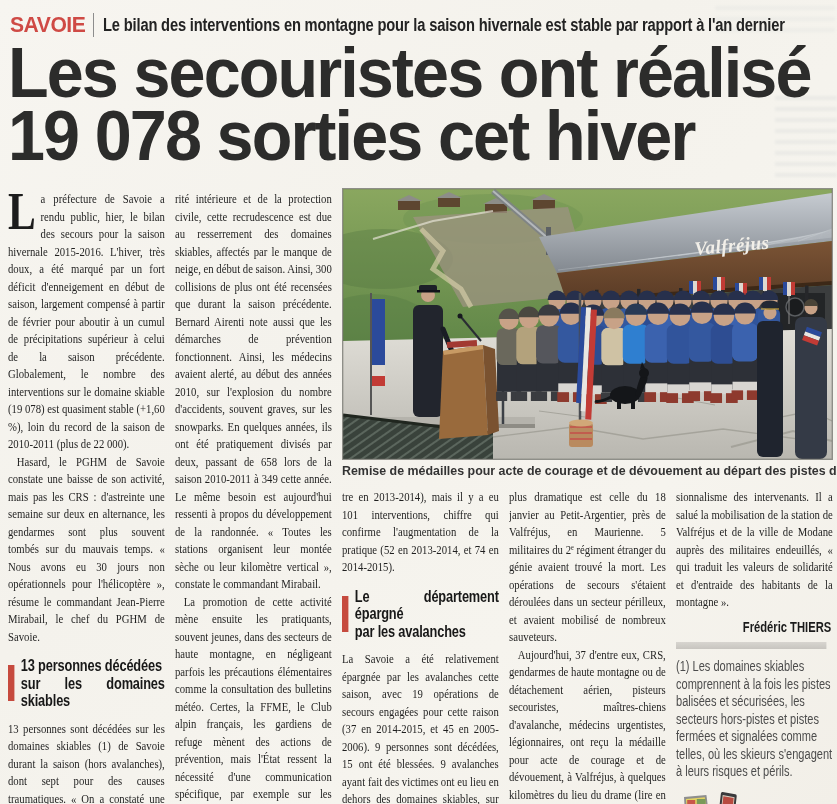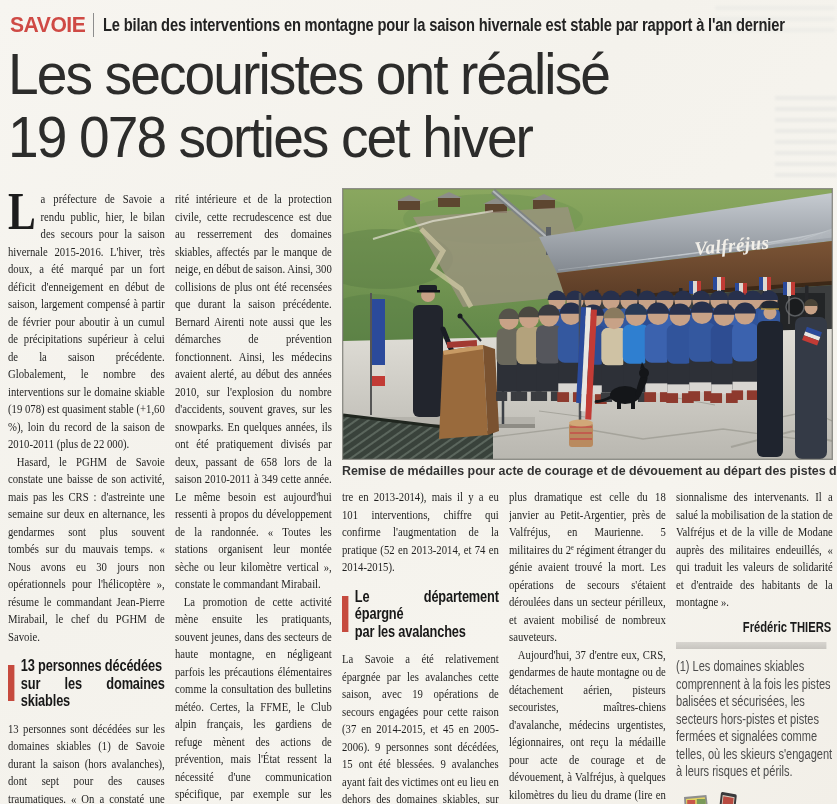--- a/index.html
+++ b/index.html
@@ -16,22 +16,22 @@
     font-family:"Liberation Sans","DejaVu Sans",sans-serif;font-weight:700;
     font-size:22px;color:#cf4a45;letter-spacing:-.5px;transform:scaleX(.96);transform-origin:left center;
   }
   .kicker-divider{width:1px;height:24px;background:#8d8d8d;margin:0 9px 0 4px;flex:0 0 auto;}
   .kicker-text{
     font-family:"Liberation Sans","DejaVu Sans",sans-serif;font-weight:700;font-size:17.5px;color:#232323;
     display:inline-block;transform:scaleX(.84);transform-origin:left center;letter-spacing:-.2px;
   }
   .headline{
     position:absolute;top:42px;left:8px;width:829px;
-    font-family:"Liberation Sans","DejaVu Sans",sans-serif;font-weight:400;color:#2c2c2b;
-    font-size:58px;line-height:63px;letter-spacing:-2px;
+    font-family:"Liberation Sans","DejaVu Sans",sans-serif;font-weight:700;color:#2c2c2b;
+    font-size:70px;line-height:63px;letter-spacing:-2px;
   }
   .headline .hl-line{display:block;transform:scaleX(.95);transform-origin:left center;white-space:nowrap;}
   
   .col{position:absolute;width:157px;overflow:hidden;}
   .col-inner{
     width:196px;transform:scaleX(.80);transform-origin:top left;
     font-size:13.4px;line-height:17.5px;text-align:justify;color:#1f1f1f;
   }
   .col1,.col2{top:190px;height:616px;}
   .col3,.col4,.col5{top:488px;height:318px;}

